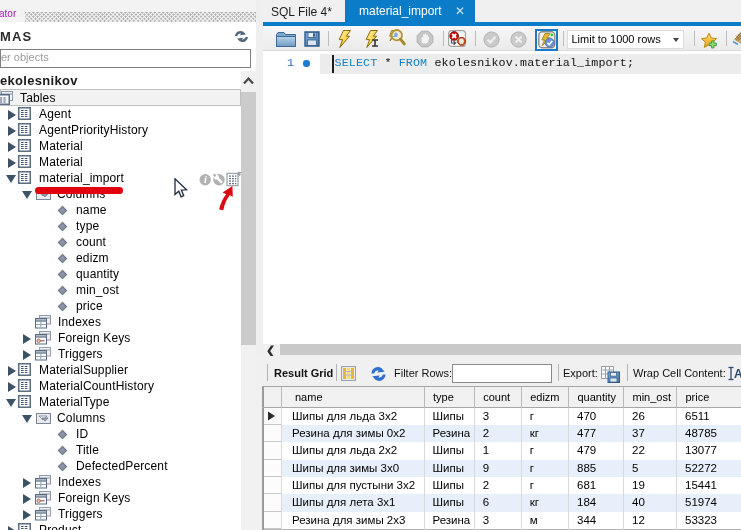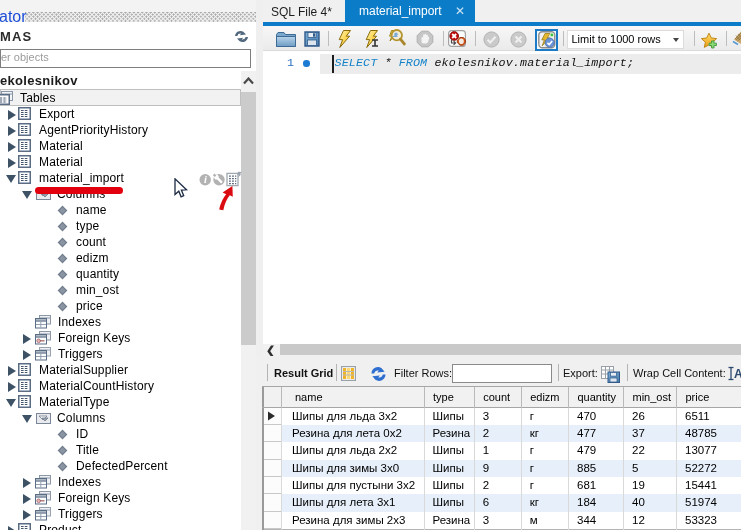--- a/index.html
+++ b/index.html
@@ -5,21 +5,21 @@
 * { margin:0; padding:0; box-sizing:border-box; }
 html,body { width:741px; height:530px; overflow:hidden; }
 body { font-family:"Liberation Sans",sans-serif; font-size:11px; color:#000; background:#fff; position:relative; }
 .abs { position:absolute; }
 #navtop { position:absolute; left:0; top:0; width:256px; height:22px; background:#f3f3f3; }
 #navdots { position:absolute; left:25px; top:11.5px; width:231px; height:10px;
   background-image: radial-gradient(circle, #a6a6a6 0.8px, transparent 1.05px), radial-gradient(circle, #a6a6a6 0.8px, transparent 1.05px);
   background-size: 4.2px 4.2px, 4.2px 4.2px;
   background-position: 0 0.5px, 2.1px 2.6px;
 }
-.navlbl { color:#1d4ed8; font-size:16px; }
+.navlbl { color:#a21caf; font-size:10px; }
 #schemas { position:absolute; left:0px; top:30px; width:250px; height:16px; font-weight:bold; font-size:13px; letter-spacing:1.2px; color:#2b2b2b; line-height:14px; }
 #filterbox { position:absolute; left:0; top:49px; width:251px; height:19px; background:#fff; border:1px solid #7e7e7e; color:#9b9b9b; font-size:11px; line-height:15px; padding-left:0px; }
 #schemaname { position:absolute; left:0; top:72px; width:200px; height:16px; font-weight:bold; font-size:13px; letter-spacing:0.3px; color:#1a1a1a; line-height:17px; }
 #vscroll { position:absolute; left:241px; top:71px; width:15px; height:459px; background:#f1f1f1; }
 #vthumb { position:absolute; left:241px; top:92px; width:15px; height:253px; background:#cbcbcb; }
 #vsep { position:absolute; left:256px; top:0; width:7px; height:530px; background:#efefef; }
 .trow { position:absolute; height:16px; line-height:16px; font-size:12px; letter-spacing:0.15px; color:#000; white-space:nowrap; }
 .sel { background:#f2f2f2; border:1px solid #bfbfbf; }
 .ar { position:absolute; width:0; height:0; }
 .arr { border-left:8px solid #3e5266; border-top:5px solid transparent; border-bottom:5px solid transparent; }
@@ -33,21 +33,21 @@
 #tab2 span.x { position:absolute; right:10px; top:0px; color:#cfe4f4; font-size:12px; }
 #toolbar { position:absolute; left:263px; top:26px; width:478px; height:25px; background:linear-gradient(#f7f7f7,#ebebeb); border-bottom:1px solid #dadada; }
 .tsep { position:absolute; top:31px; width:1px; height:15px; background:#bdbdbd; }
 #combo { position:absolute; left:566.5px; top:29.5px; width:117.5px; height:19px; background:#fff; border:1px solid #dcdcdc; font-size:11px; line-height:17px; padding-left:4px; color:#000; }
 #combo .da { position:absolute; right:4px; top:7px; width:0; height:0; border-top:4px solid #444; border-left:3.5px solid transparent; border-right:3.5px solid transparent; }
 #editor { position:absolute; left:263px; top:51px; width:478px; height:292.5px; background:#fff; }
 #curline { position:absolute; left:320px; top:54px; width:421px; height:19.5px; background:#ececec; }
 #lnum { position:absolute; left:287px; top:55px; width:14px; font-family:"Liberation Mono",monospace; font-size:11.7px; color:#2a6fc0; line-height:17px; }
 #ldot { position:absolute; left:303px; top:60px; width:6.6px; height:6.6px; border-radius:50%; background:#1b7ad2; }
 #caret { position:absolute; left:332px; top:54.5px; width:2px; height:18px; background:#1c1c1c; }
-#code { position:absolute; left:334.5px; top:55px; font-family:"Liberation Mono",monospace; font-size:11.7px; letter-spacing:0.12px; line-height:17.5px; color:#111; white-space:pre;font-style:italic; }
+#code { position:absolute; left:334.5px; top:55px; font-family:"Liberation Mono",monospace; font-size:11.7px; letter-spacing:0.12px; line-height:17.5px; color:#111; white-space:pre; }
 #code .kw { color:#1583c8; }
 #hscroll { position:absolute; left:263px; top:343.5px; width:478px; height:12.5px; background:#f1f1f1; }
 #hthumb { position:absolute; left:280px; top:344.3px; width:461px; height:11px; background:#c9c9c9; }
 #hleft { position:absolute; left:266px; top:344.5px; width:14px; height:11px; color:#2f2f2f; font-weight:bold; font-size:11px; line-height:11px; }
 #resbg { position:absolute; left:256px; top:356px; width:485px; height:174px; background:#f0f0f0; }
 .rsep { position:absolute; top:364px; width:1px; height:17px; background:#b4b4b4; }
 .rlbl { position:absolute; top:365px; height:16px; line-height:16px; font-size:11px; color:#111; }
 #rgrid-lbl { font-weight:bold; }
 #filterinput { position:absolute; left:452px; top:363.5px; width:100px; height:19px; background:#fff; border:1px solid #8a8a8a; }
 .hlbl { position:absolute; height:16px; line-height:16px; font-size:11px; color:#000; white-space:nowrap; }
@@ -247,21 +247,21 @@
 <svg class="abs" style="left:18px;top:523px" width="13" height="13" viewBox="0 0 13 13">
 <rect x="0.75" y="0.75" width="11.5" height="11.5" fill="#fdfdfd" stroke="#5b6d85" stroke-width="1.5"></rect>
 <g stroke="#44566e" stroke-width="1">
 <line x1="3" y1="3.5" x2="10" y2="3.5" stroke-dasharray="2.6,1.2"></line>
 <line x1="3" y1="5.5" x2="10" y2="5.5" stroke-dasharray="2.6,1.2"></line>
 <line x1="3" y1="7.5" x2="10" y2="7.5" stroke-dasharray="2.6,1.2"></line>
 <line x1="3" y1="9.5" x2="10" y2="9.5" stroke-dasharray="2.6,1.2"></line>
 </g>
   </svg>
 <div class="trow" style="top:90px;left:20px">Tables</div>
-<div class="trow" style="top:106px;left:39px">Export</div>
+<div class="trow" style="top:106px;left:39px">Agent</div>
 <div class="trow" style="top:122px;left:39px">AgentPriorityHistory</div>
 <div class="trow" style="top:138px;left:39px">Material</div>
 <div class="trow" style="top:154px;left:39px">Material</div>
 <div class="trow" style="top:170px;left:39px">material_import</div>
 <div class="trow" style="top:186px;left:57px">Columns</div>
 <div class="trow" style="top:202px;left:76px">name</div>
 <div class="trow" style="top:218px;left:76px">type</div>
 <div class="trow" style="top:234px;left:76px">count</div>
 <div class="trow" style="top:250px;left:76px">edizm</div>
 <div class="trow" style="top:266px;left:76px">quantity</div>
@@ -501,21 +501,21 @@
 <div class="abs" style="left:281px;top:407.5px;width:460px;height:17.35px;background:#ffffff"></div>
 <div class="gcell" style="left:292px;top:407.5px;width:131.5px">Шипы для льда 3х2</div>
 <div class="gcell" style="left:432.5px;top:407.5px;width:41.2px">Шипы</div>
 <div class="gcell" style="left:482.7px;top:407.5px;width:38.0px">3</div>
 <div class="gcell" style="left:529.7px;top:407.5px;width:38.3px">г</div>
 <div class="gcell" style="left:577.0px;top:407.5px;width:46.0px">470</div>
 <div class="gcell" style="left:632.0px;top:407.5px;width:44.0px">26</div>
 <div class="gcell" style="left:685.0px;top:407.5px;width:56.0px">6511</div>
 <div class="abs" style="left:263.5px;top:423.85px;width:17.5px;height:1px;background:#c8c8c8"></div>
 <div class="abs" style="left:281px;top:424.85px;width:460px;height:17.35px;background:#e7f0fa"></div>
-<div class="gcell" style="left:292px;top:424.85px;width:131.5px">Резина для лета 0х2</div>
+<div class="gcell" style="left:292px;top:424.85px;width:131.5px">Резина для зимы 0х2</div>
 <div class="gcell" style="left:432.5px;top:424.85px;width:41.2px">Резина</div>
 <div class="gcell" style="left:482.7px;top:424.85px;width:38.0px">2</div>
 <div class="gcell" style="left:529.7px;top:424.85px;width:38.3px">кг</div>
 <div class="gcell" style="left:577.0px;top:424.85px;width:46.0px">477</div>
 <div class="gcell" style="left:632.0px;top:424.85px;width:44.0px">37</div>
 <div class="gcell" style="left:685.0px;top:424.85px;width:56.0px">48785</div>
 <div class="abs" style="left:263.5px;top:441.20000000000005px;width:17.5px;height:1px;background:#c8c8c8"></div>
 <div class="abs" style="left:281px;top:442.2px;width:460px;height:17.35px;background:#ffffff"></div>
 <div class="gcell" style="left:292px;top:442.2px;width:131.5px">Шипы для льда 2х2</div>
 <div class="gcell" style="left:432.5px;top:442.2px;width:41.2px">Шипы</div>

